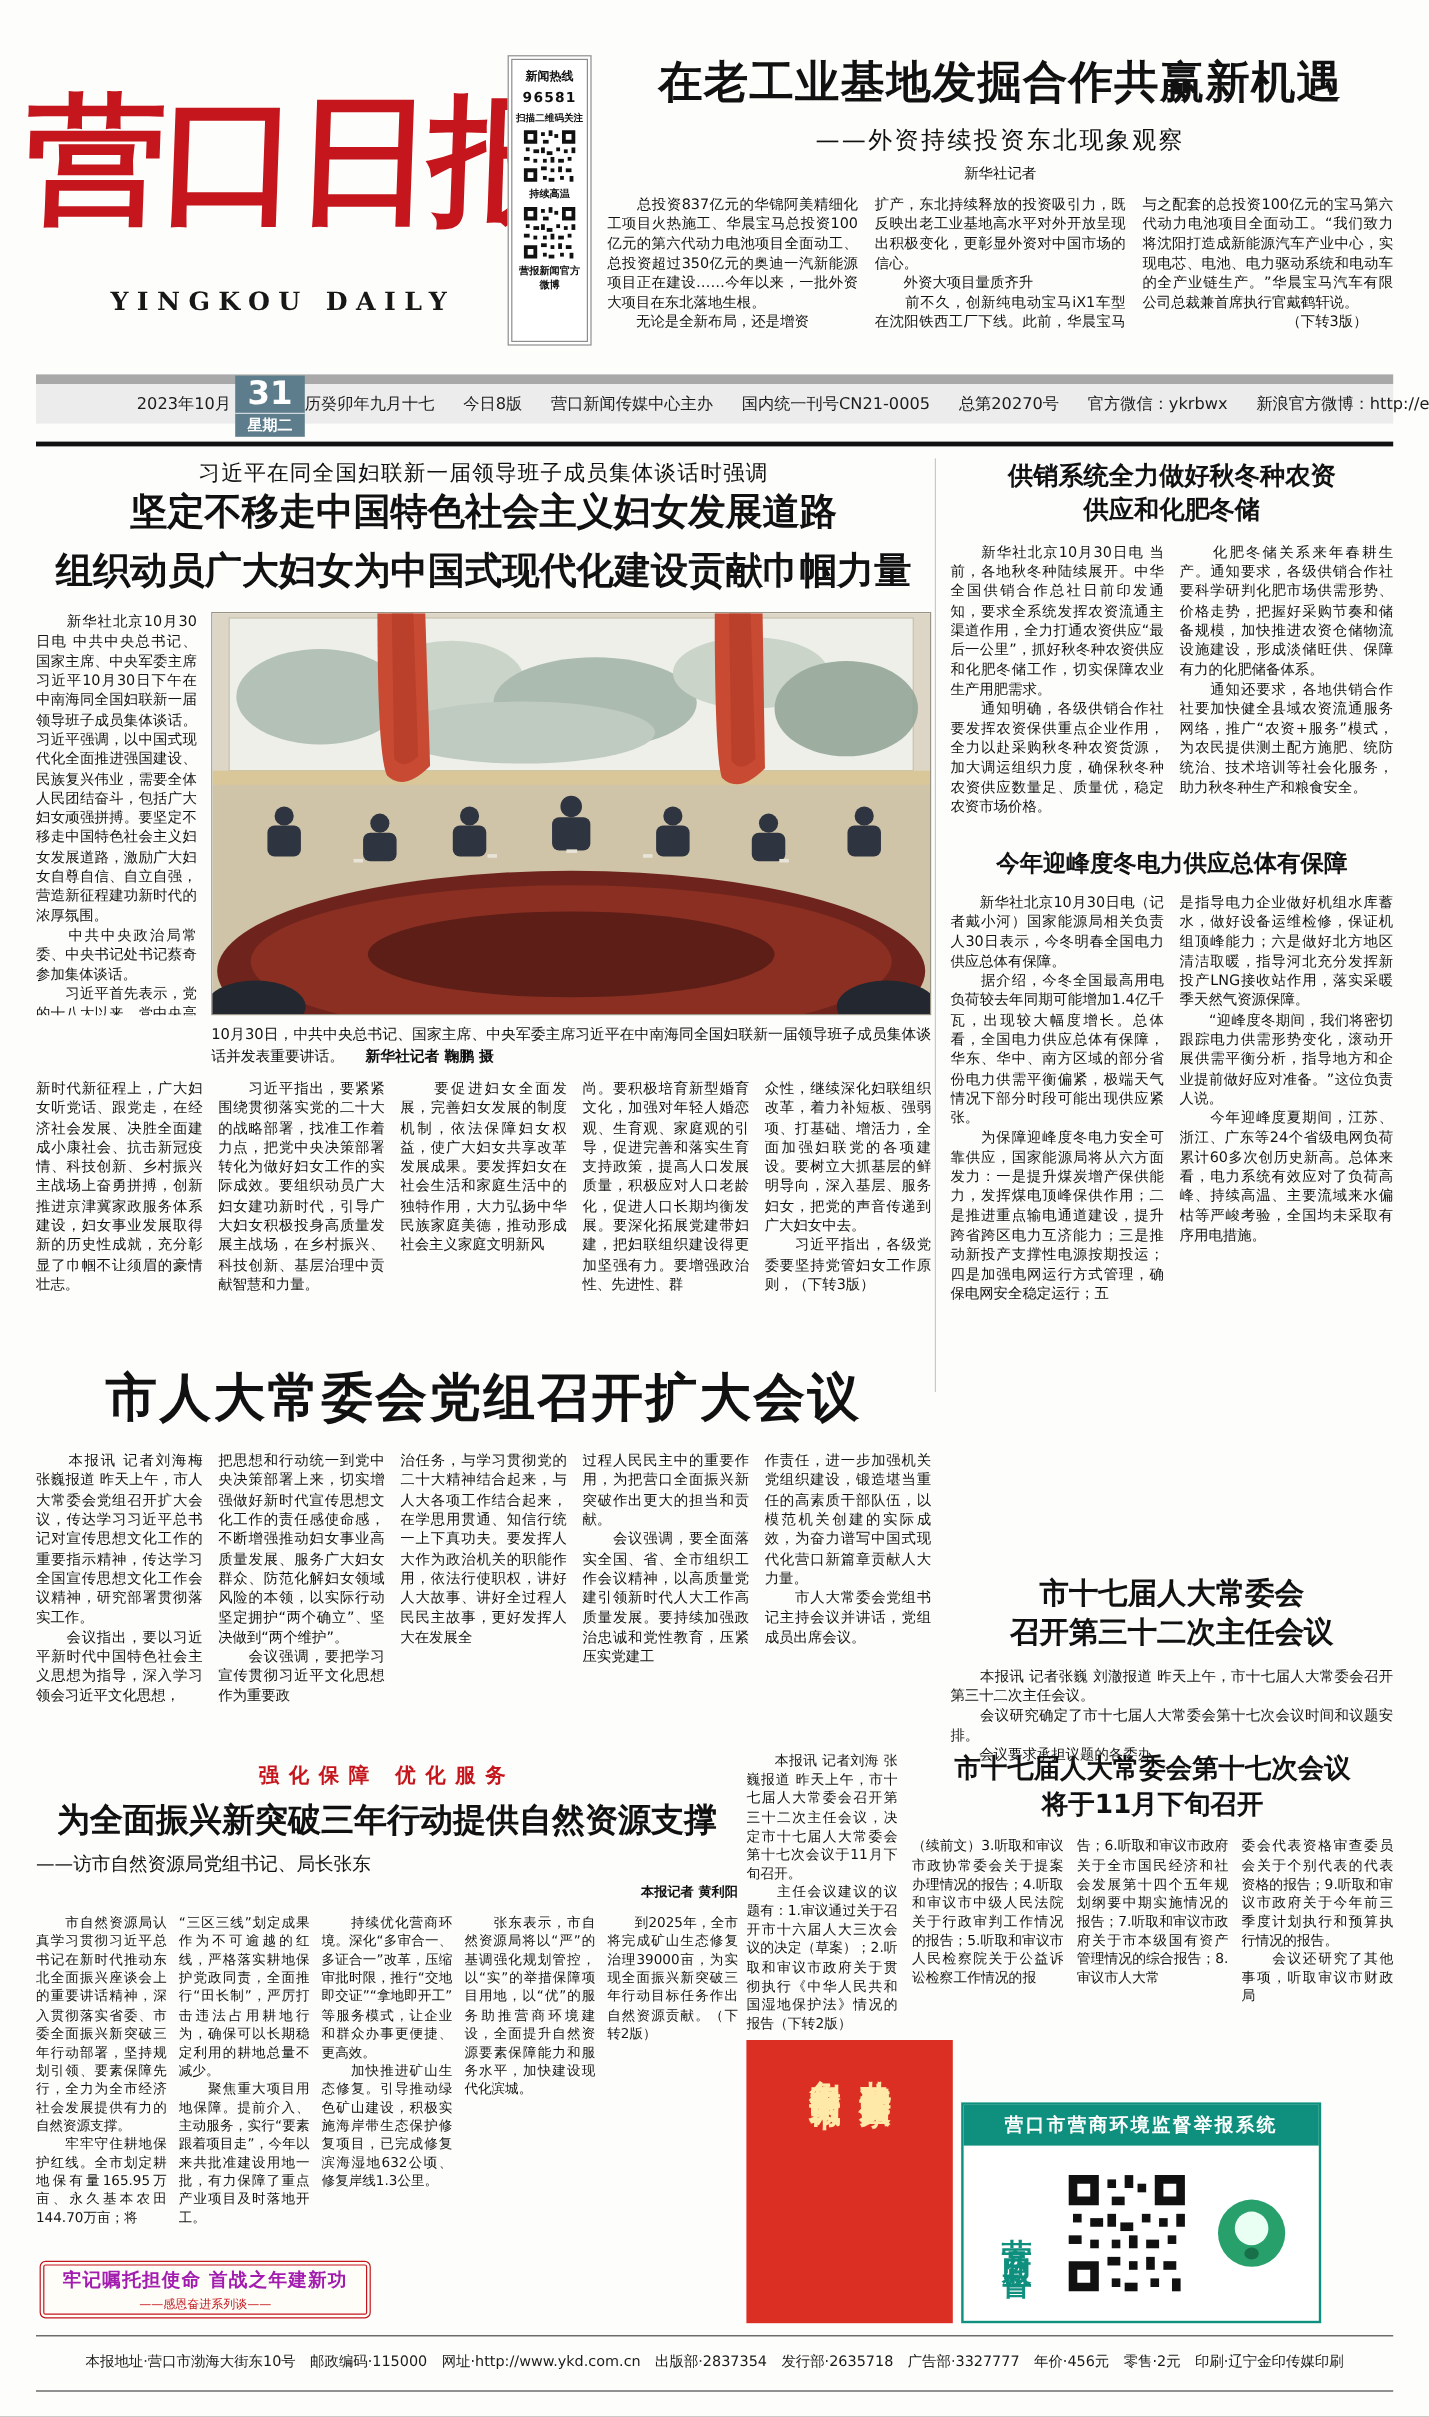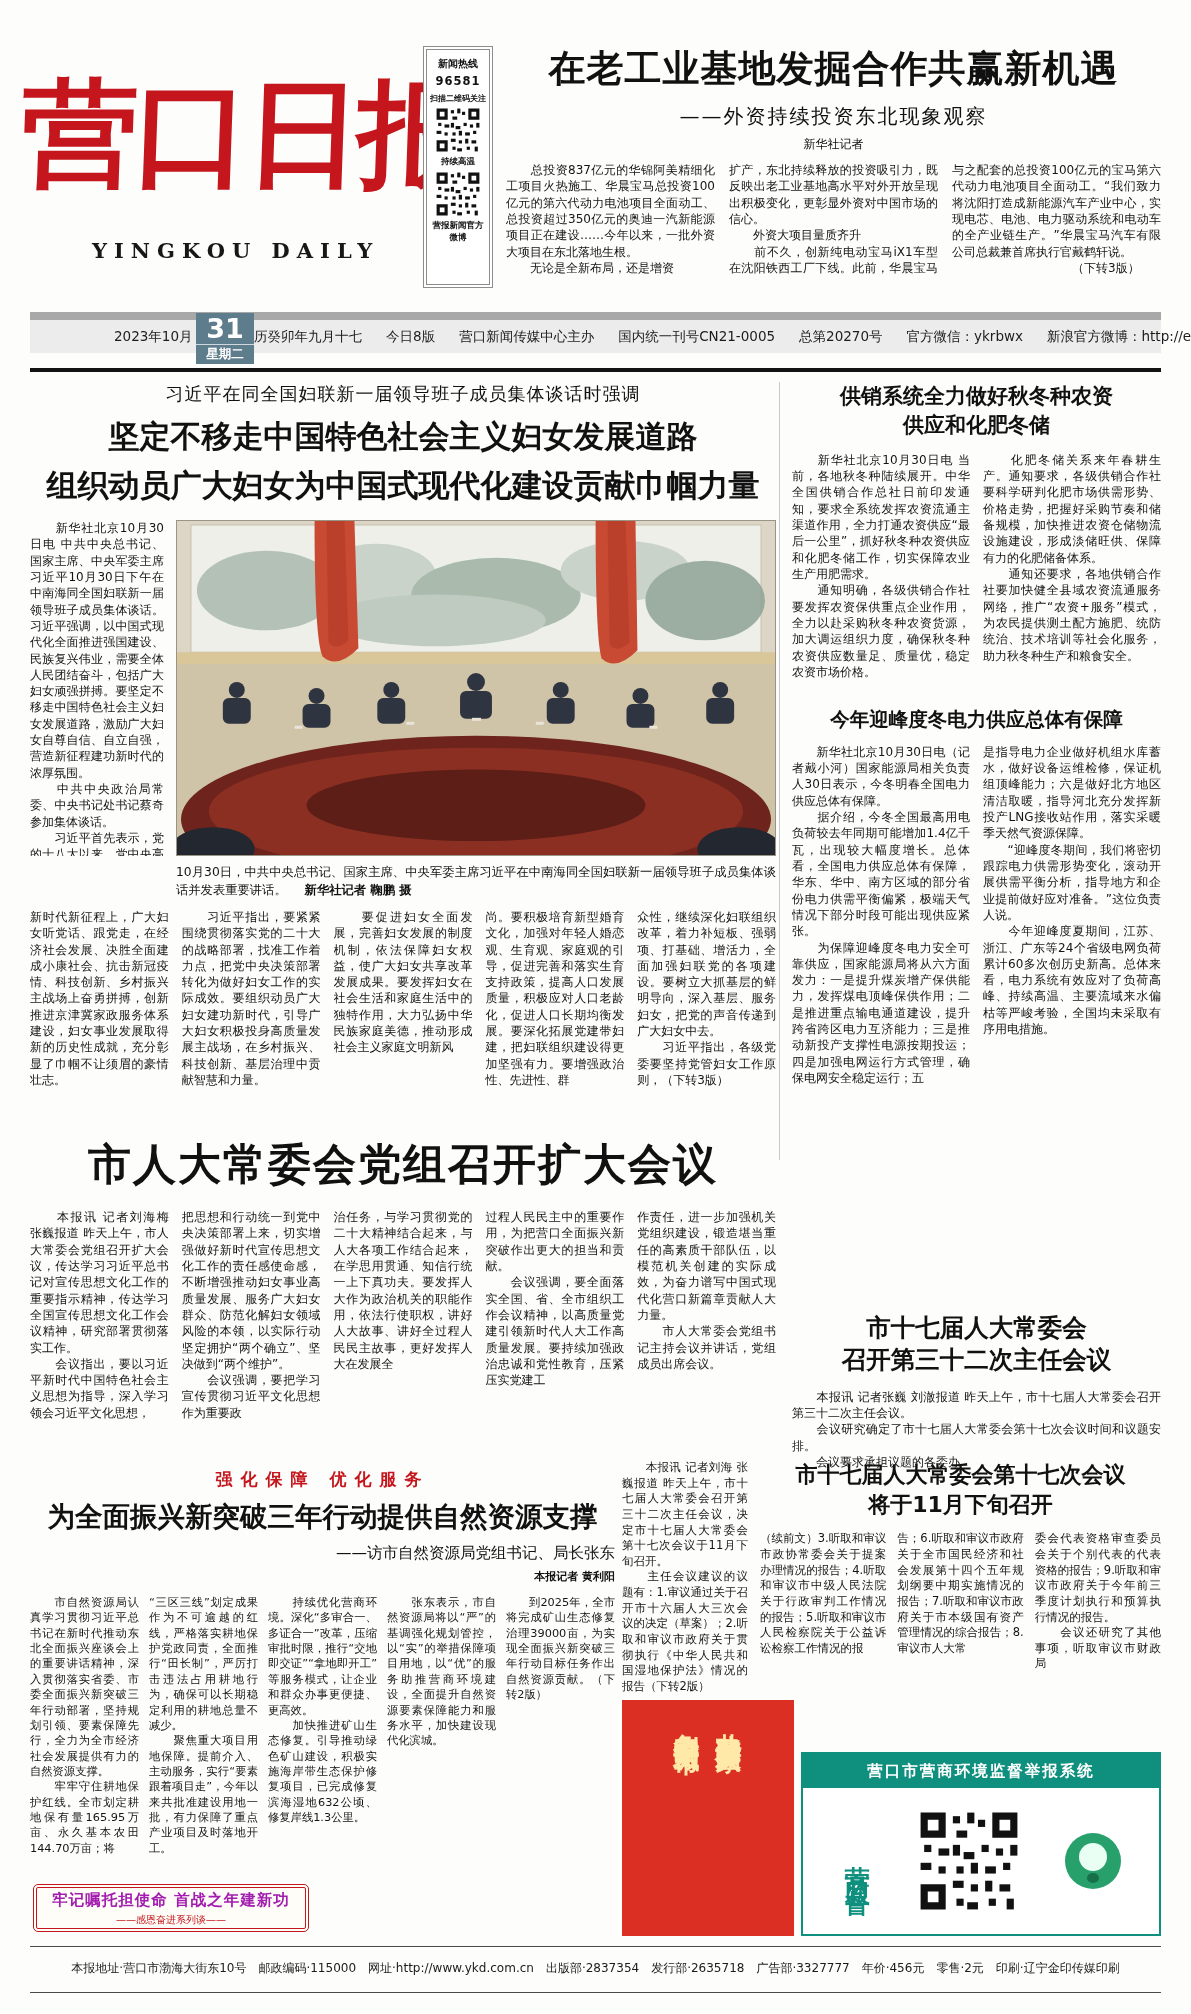--- a/index.html
+++ b/index.html
@@ -56,21 +56,21 @@
     position:absolute; left:196px; top:313px; width:58px; height:51px;
     background:#5e7d8c; color:#fff; text-align:center; z-index:3;
   }
   .daybox .dn{font-size:27px; font-weight:800; line-height:31px;}
   .daybox .dw{font-size:12.5px; font-weight:700; line-height:18px; border-top:1px solid rgba(255,255,255,.7);}
   .rule-black{position:absolute; left:30px; top:368px; width:1131px; height:4px; background:#121212;}
   
   .lead{position:absolute; left:30px; top:382px; width:746px;}
   .lead .kick{font-size:18px; text-align:center; letter-spacing:1px;}
   .lead .h1,.lead .h2{font-size:31px; font-weight:900; text-align:center; white-space:nowrap;}
-  .lead .h1{margin-top:10px;} .lead .h2{margin-top:7px;}
+  .lead .h1{} .lead .h2{margin-top:7px;}
   .lead .row{display:flex; gap:12px; margin-top:13px;}
   .lead .sidecol{width:134px; height:336px;}
   .photo{width:600px; height:336px; flex:none; border:1px solid #9a9486;}
   .lead .caption{margin-left:146px; width:600px; margin-top:7px; font-size:12.3px; line-height:1.5; text-align:justify;}
   .lead .caption .credit{font-weight:700; margin-left:14px;}
   .lead .cols{display:flex; gap:13px; margin-top:9px;}
   .lead .cols .btxt{flex:1; height:228px;}
   .vdiv{position:absolute; left:779px; top:382px; width:1px; height:778px; background:#c9c9c9;}
   
   .rcol{position:absolute; left:792px; top:382px; width:369px;}
@@ -92,21 +92,21 @@
   .session{position:absolute; left:622px; top:1460px; width:539px; display:flex; gap:12px;}
   .session .colA{width:126px; height:240px; flex:none; font-size:11.5px;}
   .session .rest{flex:1;}
   .session .hl{font-size:22px; font-weight:900; text-align:center; line-height:1.35; white-space:pre-line;}
   .session .cols{display:flex; gap:11px; margin-top:12px;}
   .session .cols .btxt{flex:1; height:164px; font-size:11.5px;}
   
   .res{position:absolute; left:30px; top:1468px; width:585px;}
   .res .kick{font-size:17px; font-weight:700; color:#c4161c; text-align:center; letter-spacing:8px;}
   .res .hl{font-size:27.5px; font-weight:900; text-align:center; margin-top:8px; white-space:nowrap;}
-  .res .sub{font-size:15.5px; text-align:right; margin-top:8px;}
+  .res .sub{font-size:15.5px; text-align:left; margin-top:8px;}
   .res .by{font-size:11px; text-align:right; margin-top:5px; font-weight:700;}
   .res .cols{display:flex; gap:10px; margin-top:11px;}
   .res .cols .btxt{flex:1; height:268px; font-size:11.3px;}
   .slogan{
     position:absolute; left:33px; top:1884px; width:276px; height:48px;
     border:4px double #c4161c; border-radius:5px; background:#fffdf8;
     display:flex; flex-direction:column; align-items:center; justify-content:center;
   }
   .slogan .l1{font-size:15.5px; font-weight:900; color:#a21caf; letter-spacing:1px; white-space:nowrap;}
   .slogan .l2{font-size:10px; color:#c4161c; margin-top:2px;}
@@ -114,21 +114,21 @@
   .civic{
     position:absolute; left:622px; top:1700px; width:172px; height:236px;
     background:#dc2f23; display:flex; justify-content:center; gap:16px; padding:13px 0;
   }
   .civic span{
     writing-mode:vertical-rl; font-size:26px; font-weight:900; color:#ffe9a8;
     letter-spacing:2px; line-height:1;
   }
   
   .teal{
-    position:absolute; left:801px; top:1752px; width:360px; height:184px;
+    position:absolute; left:801px; top:1752px; width:300px; height:184px;
     border:2px solid #0f8f7d; background:#fff;
   }
   .teal .head{height:34px; background:#0f8f7d; color:#fff; font-size:15.5px; font-weight:700;
     display:flex; align-items:center; justify-content:center; letter-spacing:2px;}
   .teal .body{height:146px; display:flex; align-items:center; justify-content:space-around; padding:6px 16px;}
   .teal .vlabel{writing-mode:vertical-rl; font-size:25px; font-weight:900; color:#0f8f7d; letter-spacing:8px;}
   .teal .qr{width:104px; height:104px;}
   .mascot{width:56px; height:56px; border-radius:50%; background:#27a06b; position:relative; flex:none;}
   .mascot::after{content:""; position:absolute; left:14px; top:10px; width:28px; height:28px; border-radius:50%; background:#eafff4;}
   .mascot::before{content:""; position:absolute; left:22px; top:40px; width:12px; height:10px; border-radius:50%; background:#17704a;}

